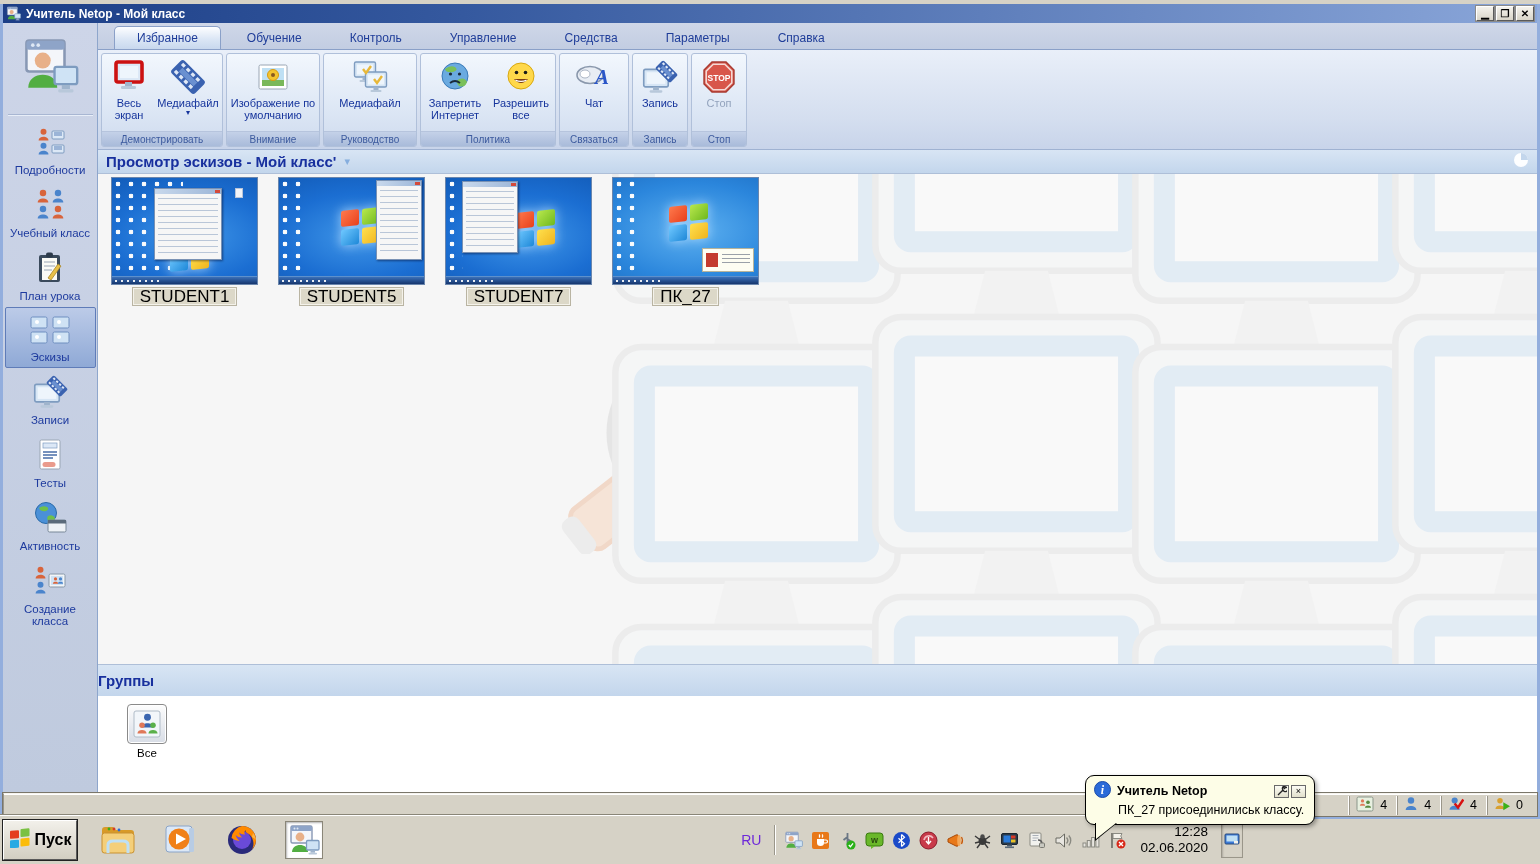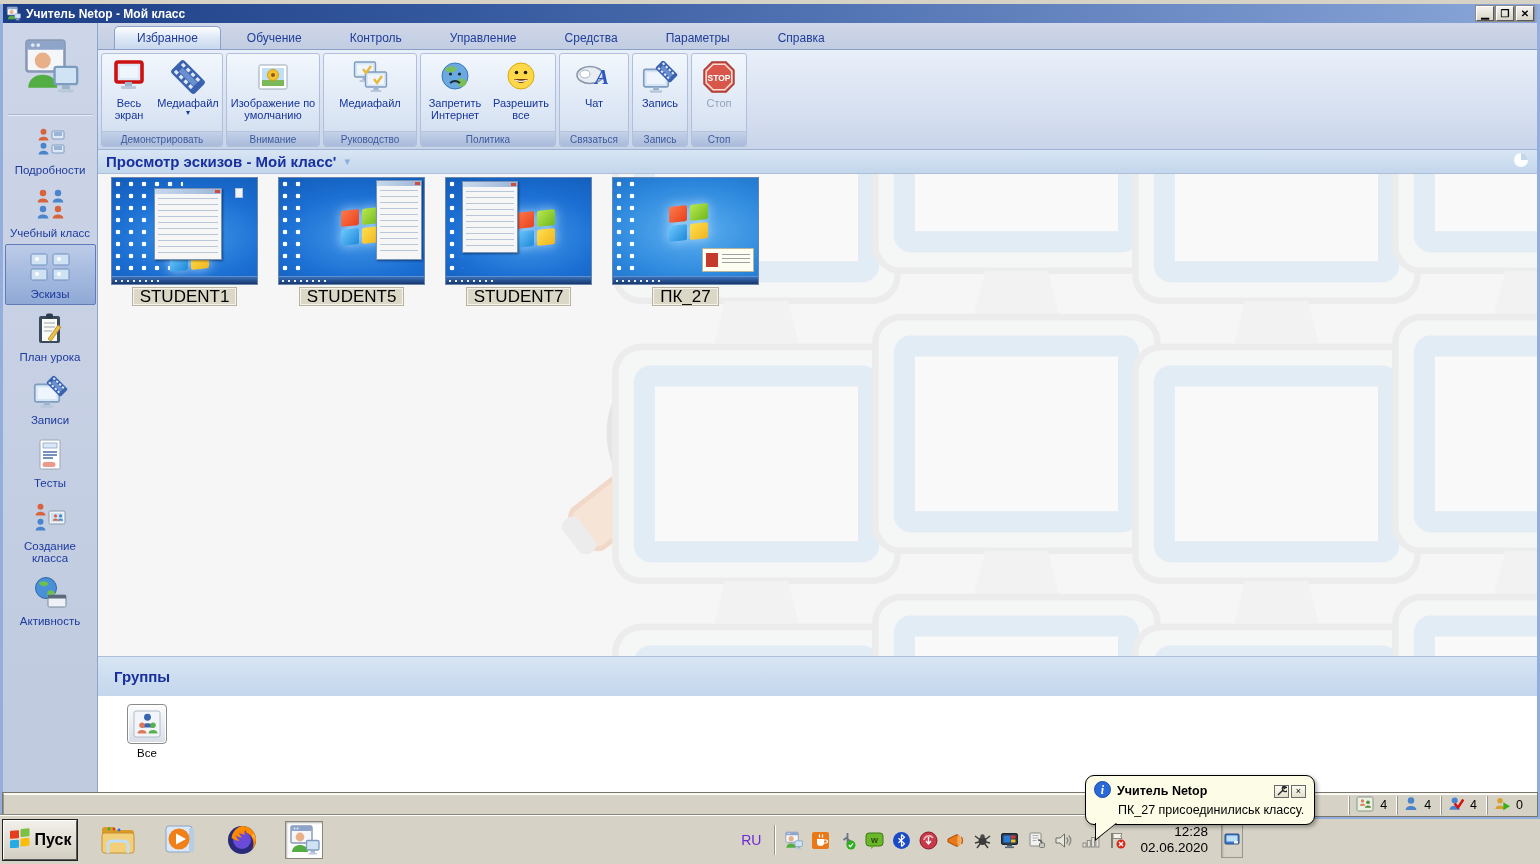--- a/index.html
+++ b/index.html
@@ -108,22 +108,22 @@
   .v1 .mw { left:42px; top:10px; width:68px; height:72px; }
   .v1 .topright-ic { position:absolute; right:14px; top:10px; width:8px; height:10px; background:#f2f4f8; border:1px solid #b8c4d8; }
   .v2 .w7 { left:62px; top:30px; }
   .v2 .mw { right:2px; top:2px; width:46px; height:80px; }
   .v3 .w7 { left:70px; top:32px; }
   .v3 .mw { left:16px; top:3px; width:56px; height:72px; }
   .v4 .w7 { left:56px; top:26px; }
   .v4 .tscreen { background:radial-gradient(ellipse 120% 90% at 55% 50%, #5cb0f0 0%, #2b86dc 50%, #1560b4 100%); }
 
   
-  .groupsheader { height:40px; background:linear-gradient(180deg,#d8e5f4,#c3d6ec); display:flex; align-items:center;
-                  padding:0 16px; flex:0 0 auto; border-top:1px solid #aebfd8; }
+  .groupsheader { height:32px; background:linear-gradient(180deg,#d8e5f4,#c3d6ec); display:flex; align-items:center;
+                  padding:0 0; flex:0 0 auto; border-top:1px solid #aebfd8; }
   .groupsheader .gtitle { color:#18309e; font-weight:bold; font-size:15px; }
   .groupsarea { height:97px; background:#fff; flex:0 0 auto; padding:8px 0 0 22px; }
   .gitem { width:54px; display:flex; flex-direction:column; align-items:center; gap:3px; font-size:11.5px; color:#000; }
   .gframe { width:40px; height:40px; border:1px solid #8a8a8a; border-radius:4px;
             background:linear-gradient(180deg,#fdfdfd,#d8dde6); box-shadow:inset 0 0 0 1px #fff;
             display:flex; align-items:center; justify-content:center; }
 
   
   .statusbar { height:23px; background:#d6d2c6; border-top:1px solid #f6f4ee; box-shadow:inset 0 1px 0 #fff;
                display:flex; align-items:center; justify-content:flex-end; padding-right:4px; flex:0 0 auto;
@@ -258,89 +258,89 @@
         <span>
           <svg width="34" height="34" viewBox="0 0 34 34">
             <use href="#sym-person" x="3" y="1" width="14" height="14" fill="#d8643c"></use>
             <use href="#sym-person" x="18" y="1" width="14" height="14" fill="#4a84cc"></use>
             <use href="#sym-person" x="3" y="17" width="14" height="14" fill="#4a84cc"></use>
             <use href="#sym-person" x="18" y="17" width="14" height="14" fill="#d8643c"></use>
           </svg></span>
         <span class="silabel">Учебный класс</span>
       </div>
 
+      <div class="side-item">
+        <span>
+          <svg width="32" height="34" viewBox="0 0 32 34">
+            <rect x="5" y="4" width="21" height="27" rx="2" fill="#3a4a5c"></rect>
+            <rect x="8" y="7" width="15" height="22" fill="#fbfbf6"></rect>
+            <rect x="12" y="1.5" width="7" height="5" rx="2" fill="#2c3a4a"></rect>
+            <path d="M10 11 h11 M10 15 h11 M10 19 h8" stroke="#9aa6b4" stroke-width="1.2"></path>
+            <path d="M14 27 L24 13 L27 15 L17 29 Z" fill="#e8c048" stroke="#a8862a" stroke-width="0.8"></path>
+          </svg></span>
+        <span class="silabel">План урока</span>
+      </div>
+
       <div class="side-item selected">
         <span>
           <svg width="42" height="32" viewBox="0 0 42 32">
             <rect x="2" y="3" width="16" height="11" rx="1.5" fill="#cfe2f4" stroke="#6f8fc0"></rect>
             <rect x="24" y="3" width="16" height="11" rx="1.5" fill="#cfe2f4" stroke="#6f8fc0"></rect>
             <rect x="2" y="18" width="16" height="11" rx="1.5" fill="#cfe2f4" stroke="#6f8fc0"></rect>
             <rect x="24" y="18" width="16" height="11" rx="1.5" fill="#cfe2f4" stroke="#6f8fc0"></rect>
             <circle cx="8" cy="8" r="2" fill="#fff"></circle>
               <circle cx="30" cy="8" r="2" fill="#fff"></circle>
             <circle cx="8" cy="23" r="2" fill="#fff"></circle>
               <circle cx="30" cy="23" r="2" fill="#fff"></circle>
           </svg></span>
         <span class="silabel">Эскизы</span>
       </div>
 
       <div class="side-item">
         <span>
-          <svg width="32" height="34" viewBox="0 0 32 34">
-            <rect x="5" y="4" width="21" height="27" rx="2" fill="#3a4a5c"></rect>
-            <rect x="8" y="7" width="15" height="22" fill="#fbfbf6"></rect>
-            <rect x="12" y="1.5" width="7" height="5" rx="2" fill="#2c3a4a"></rect>
-            <path d="M10 11 h11 M10 15 h11 M10 19 h8" stroke="#9aa6b4" stroke-width="1.2"></path>
-            <path d="M14 27 L24 13 L27 15 L17 29 Z" fill="#e8c048" stroke="#a8862a" stroke-width="0.8"></path>
-          </svg></span>
-        <span class="silabel">План урока</span>
-      </div>
-
-      <div class="side-item">
-        <span>
           <svg width="36" height="34" viewBox="0 0 36 34">
             <use href="#sym-monitor-lb" x="1" y="7" width="28" height="28"></use>
             <use href="#sym-film" x="14" y="0" width="22" height="22"></use>
           </svg></span>
         <span class="silabel">Записи</span>
       </div>
 
       <div class="side-item">
         <span>
           <svg width="28" height="34" viewBox="0 0 28 34">
             <rect x="4" y="2" width="20" height="29" rx="1.5" fill="#ffffff" stroke="#9aa6b4"></rect>
             <rect x="7" y="5" width="14" height="5" fill="#dce8f6" stroke="#7e9cc0" stroke-width="0.7"></rect>
             <path d="M7 14 h14 M7 17 h14 M7 20 h10" stroke="#4a6ea8" stroke-width="1.4"></path>
             <rect x="6.5" y="24" width="13" height="5" rx="2.5" fill="#e89080" opacity="0.9"></rect>
           </svg></span>
         <span class="silabel">Тесты</span>
+      </div>
+
+      <div class="side-item">
+        <span>
+          <svg width="36" height="34" viewBox="0 0 36 34">
+            <circle cx="14" cy="12" r="10.5" fill="#4a90d8" stroke="#2a6aa8"></circle>
+            <path d="M7 7 q4 -3 8 -1 q3 2 -1 4 q-5 1 -7 -3 Z M16 15 q5 -2 7 2 q-1 5 -6 4 q-3 -3 -1 -6 Z" fill="#6fc04a"></path>
+            <rect x="16" y="19" width="18" height="12" rx="1.5" fill="#eef2f6" stroke="#788898"></rect>
+            <rect x="16" y="19" width="18" height="3.5" fill="#5a6a7a"></rect>
+          </svg></span>
+        <span class="silabel">Активность</span>
       </div>
 
       <div class="side-item">
         <span>
           <svg width="36" height="34" viewBox="0 0 36 34">
             <use href="#sym-person" x="2" y="2" width="13" height="13" fill="#d8643c"></use>
             <use href="#sym-person" x="2" y="17" width="13" height="13" fill="#4a84cc"></use>
             <rect x="17" y="10" width="16" height="13" rx="1.5" fill="#f2f5f8" stroke="#8898a8"></rect>
             <rect x="19" y="12" width="12" height="9" fill="#cfe2f4"></rect>
             <use href="#sym-person" x="20" y="13" width="7" height="7" fill="#d8643c"></use>
             <use href="#sym-person" x="25" y="13" width="7" height="7" fill="#4a84cc"></use>
           </svg></span>
         <span class="silabel">Создание класса</span>
-      </div>
-
-      <div class="side-item">
-        <span>
-          <svg width="36" height="34" viewBox="0 0 36 34">
-            <circle cx="14" cy="12" r="10.5" fill="#4a90d8" stroke="#2a6aa8"></circle>
-            <path d="M7 7 q4 -3 8 -1 q3 2 -1 4 q-5 1 -7 -3 Z M16 15 q5 -2 7 2 q-1 5 -6 4 q-3 -3 -1 -6 Z" fill="#6fc04a"></path>
-            <rect x="16" y="19" width="18" height="12" rx="1.5" fill="#eef2f6" stroke="#788898"></rect>
-            <rect x="16" y="19" width="18" height="3.5" fill="#5a6a7a"></rect>
-          </svg></span>
-        <span class="silabel">Активность</span>
       </div>
     </div>
 
     <div class="content">
 
       <div class="tabrow">
         <div class="tab selected">Избранное</div>
         <div class="tab">Обучение</div>
         <div class="tab">Контроль</div>
         <div class="tab">Управление</div>

